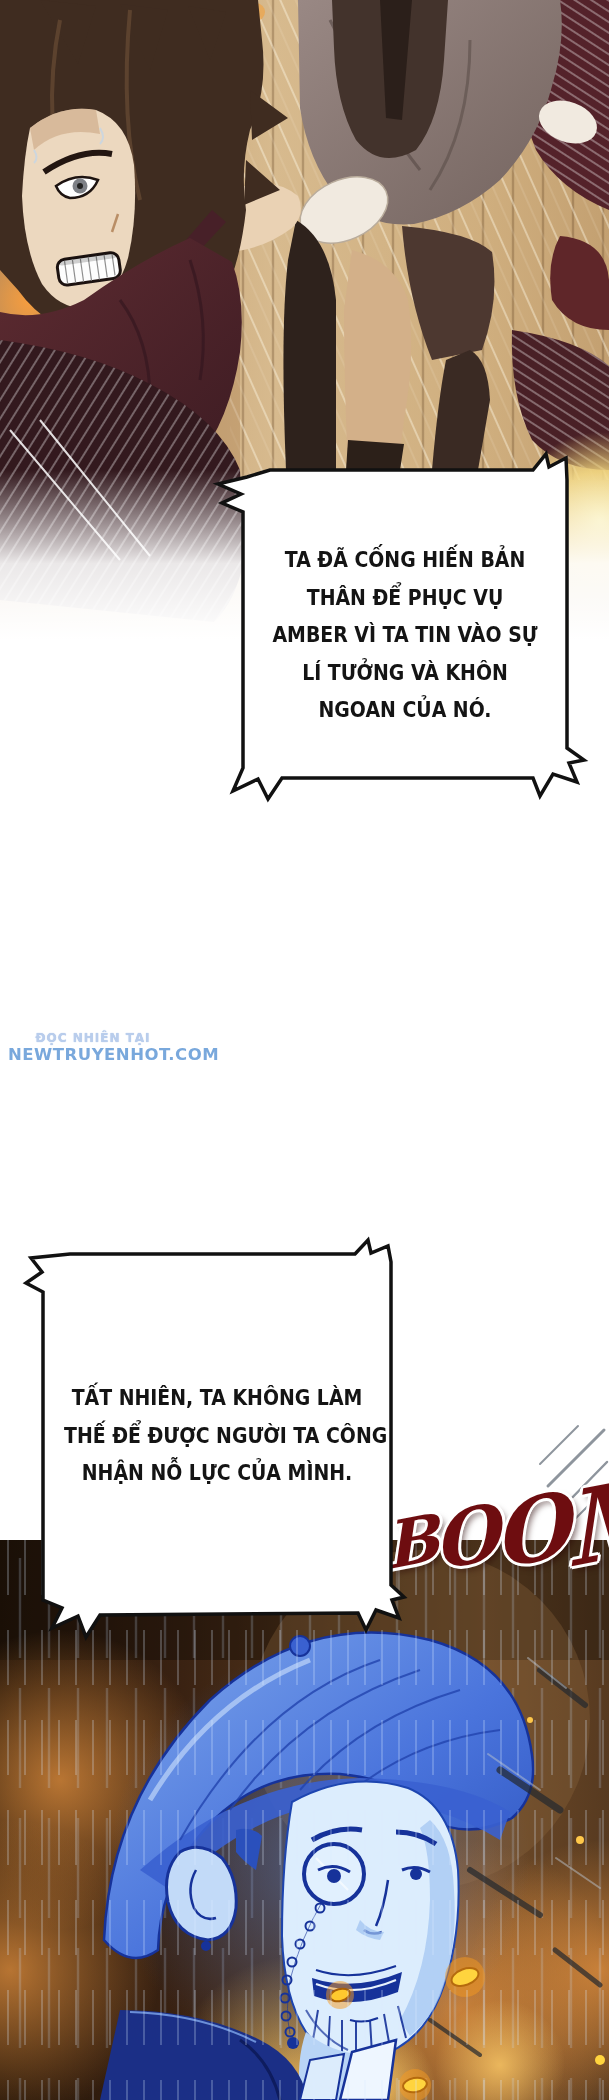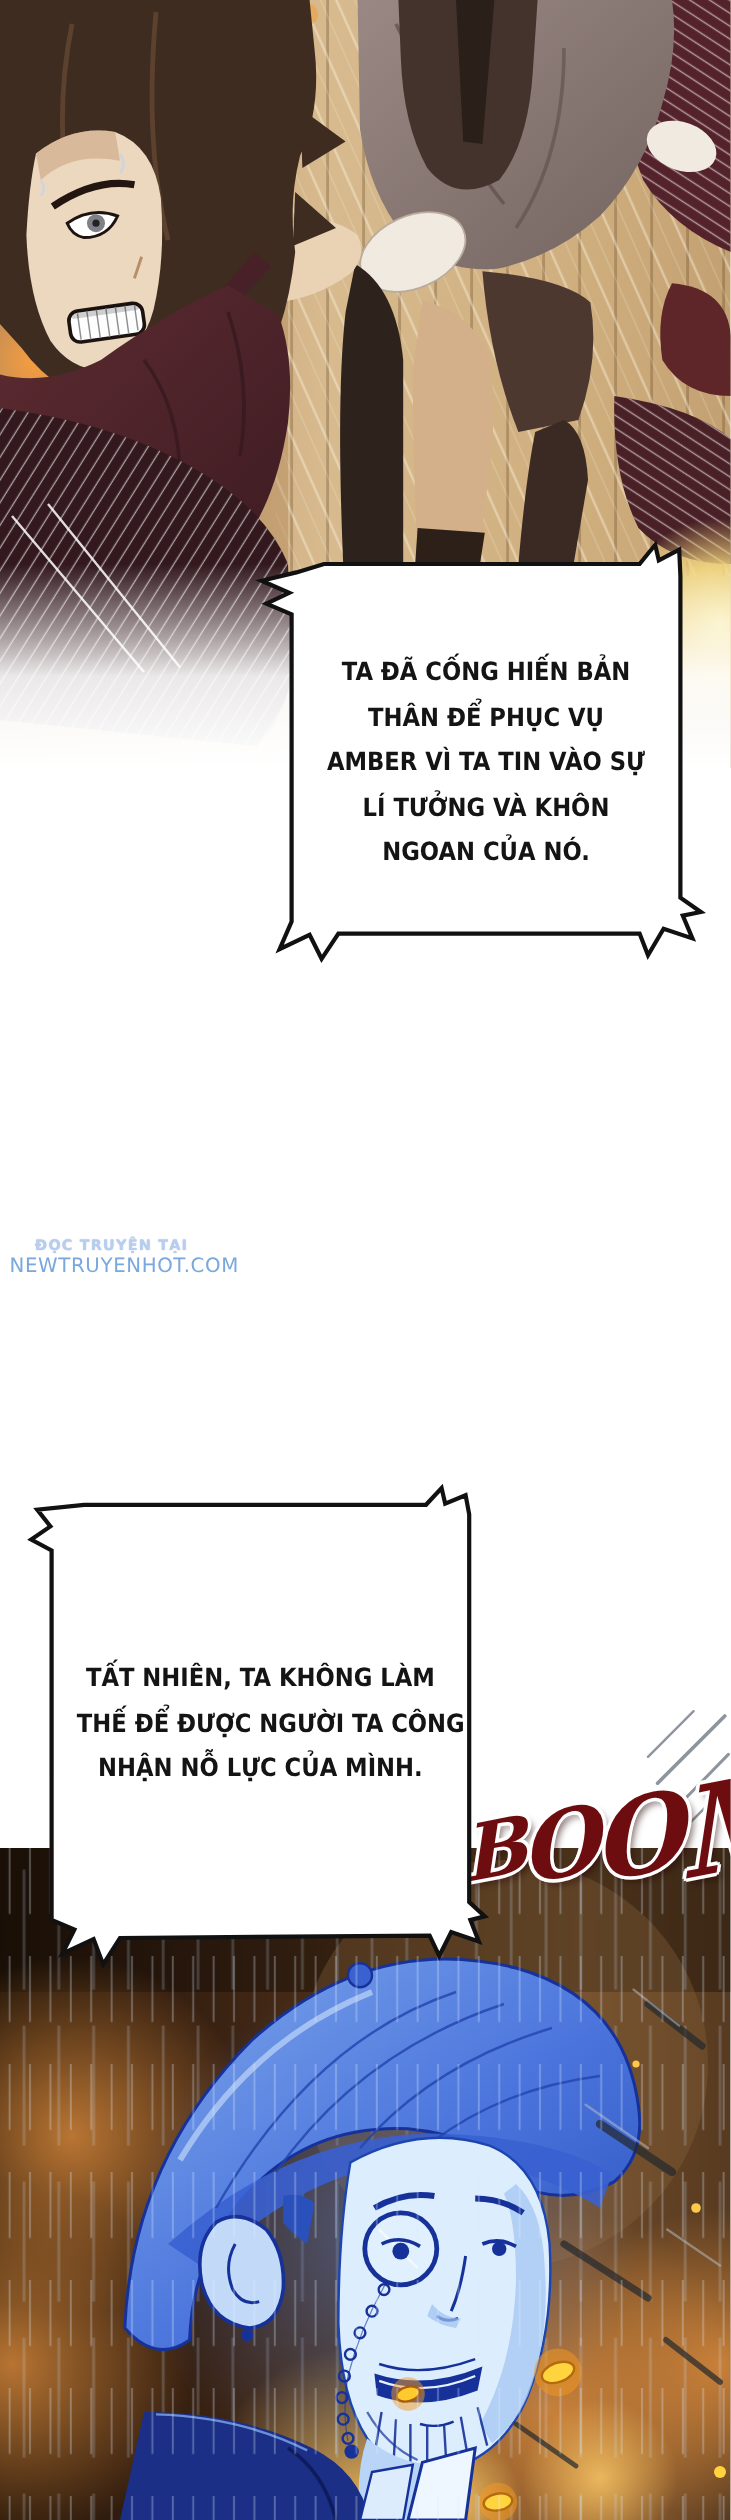--- a/index.html
+++ b/index.html
@@ -9,21 +9,21 @@
   .panel svg{display:block;}
   .bubble-svg{position:absolute;z-index:5;}
   .bubble-text{position:absolute;z-index:6;text-align:center;color:#141414;
         font-weight:700;font-size:21px;line-height:37.5px;letter-spacing:0px;
         transform:scaleX(.9);transform-origin:center top;}
   .bubble-text .bline{display:block;white-space:nowrap;}
   .watermark{position:absolute;left:8px;top:1032px;width:170px;z-index:2;text-align:center;
         line-height:1.15;}
   .watermark .wm1{font-size:12px;font-weight:700;color:#b9cdec;letter-spacing:1px;
         text-shadow:0 0 1px #9db9e4;}
-  .watermark .wm2{font-size:16.5px;font-weight:400;color:#79a8dc;letter-spacing:.5px;text-align:center;}
+  .watermark .wm2{font-size:16.5px;font-weight:700;color:#79a8dc;letter-spacing:.5px;text-align:center;}
   .sfx-boom{position:absolute;left:390px;top:1516px;width:240px;height:160px;z-index:4;
         transform:rotate(-11deg) skewX(-9deg);transform-origin:left top;
         font-family:"DejaVu Serif",serif;font-style:italic;font-weight:700;
         color:#6e0d10;white-space:nowrap;
         text-shadow:-2px -2px 0 #fff,2px -2px 0 #fff,-2px 2px 0 #fff,2px 2px 0 #fff,
                     0 -3px 0 #fff,0 3px 0 #fff,-3px 0 0 #fff,3px 0 0 #fff,
                     4px 5px 6px rgba(40,5,5,.55);}
   .sfx-boom .L{display:inline-block;vertical-align:top;line-height:.95;letter-spacing:-4px;}
   .sfx-boom .L1{font-size:64px;}
   .sfx-boom .L2{font-size:76px;}
@@ -313,21 +313,21 @@
   </svg>
   <div class="bubble-text" style="left:245px;top:542px;width:320px;">
     <span class="bline">TA ĐÃ CỐNG HIẾN BẢN</span>
     <span class="bline">THÂN ĐỂ PHỤC VỤ</span>
     <span class="bline">AMBER VÌ TA TIN VÀO SỰ</span>
     <span class="bline">LÍ TƯỞNG VÀ KHÔN</span>
     <span class="bline">NGOAN CỦA NÓ.</span>
   </div>
 
   <div class="watermark">
-    <div class="wm1">ĐỌC TRUYỆN TẠI</div>
+    <div class="wm1">ĐỌC NHIÊN TẠI</div>
     <div class="wm2">NEWTRUYENHOT.COM</div>
   </div>
 
   <svg class="bubble-svg" style="left:10px;top:1228px;" width="410" height="420" viewBox="10 1228 410 420">
     <polygon points="70,1254 355,1254 368,1240 371,1253 388,1246 391,1262 391,1585 404,1597 392,1600 399,1618 376,1610 366,1630 358,1613 100,1615 86,1637 78,1616 52,1628 62,1608 43,1600 43,1292 26,1283 42,1272 31,1258" fill="#ffffff" stroke="#111111" stroke-width="3.5" stroke-linejoin="miter"></polygon>
   </svg>
   <div class="bubble-text" style="left:47px;top:1380px;width:340px;">
     <span class="bline">TẤT NHIÊN, TA KHÔNG LÀM</span>
     <span class="bline">THẾ ĐỂ ĐƯỢC NGƯỜI TA CÔNG</span>
     <span class="bline">NHẬN NỖ LỰC CỦA MÌNH.</span>

